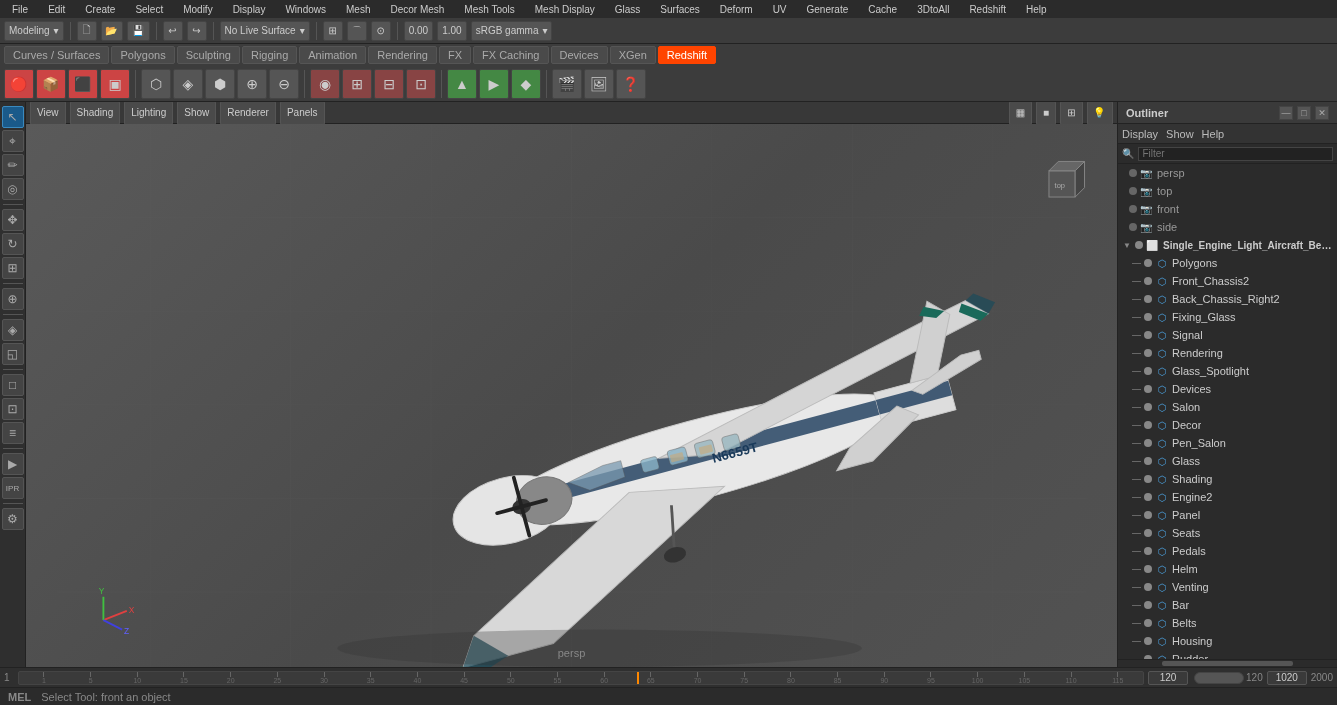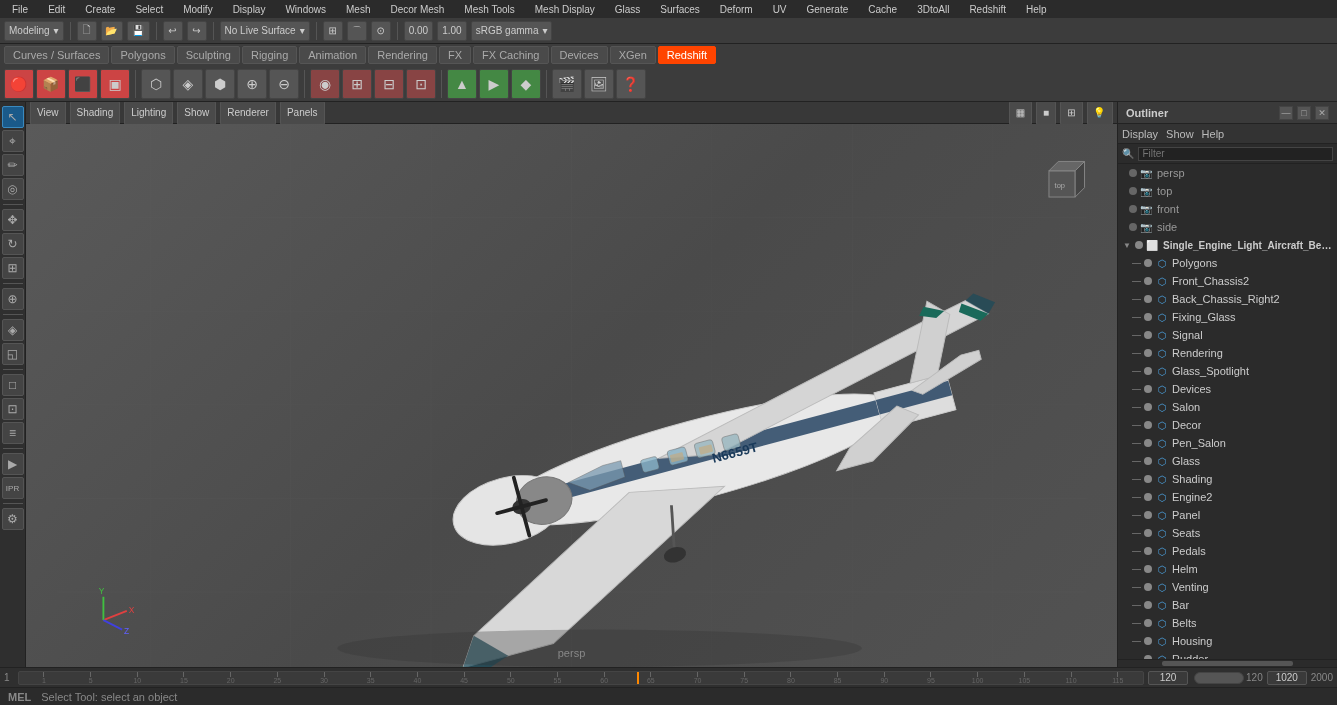--- a/index.html
+++ b/index.html
@@ -1060,14 +1060,14 @@
   <div style="width:50px; height:12px; background:#555; border-radius:6px; border:1px solid #444; cursor:grab; margin:0 2px;"></div>
   <span style="color:#888; font-size:10px;">120</span>
   <span style="color:#888; font-size:10px; margin-left:4px;">
     <input class="time-input" value="1020" style="">
   </span>
   <span style="color:#888; font-size:10px; margin-left:4px;">2000</span>
 </div>
 
 <div class="status-bar">
   <span class="mode-label">MEL</span>
-  <span class="status-text">Select Tool: select an object</span>
+  <span class="status-text">Select Tool: front an object</span>
 </div>
 
 </body></html>

